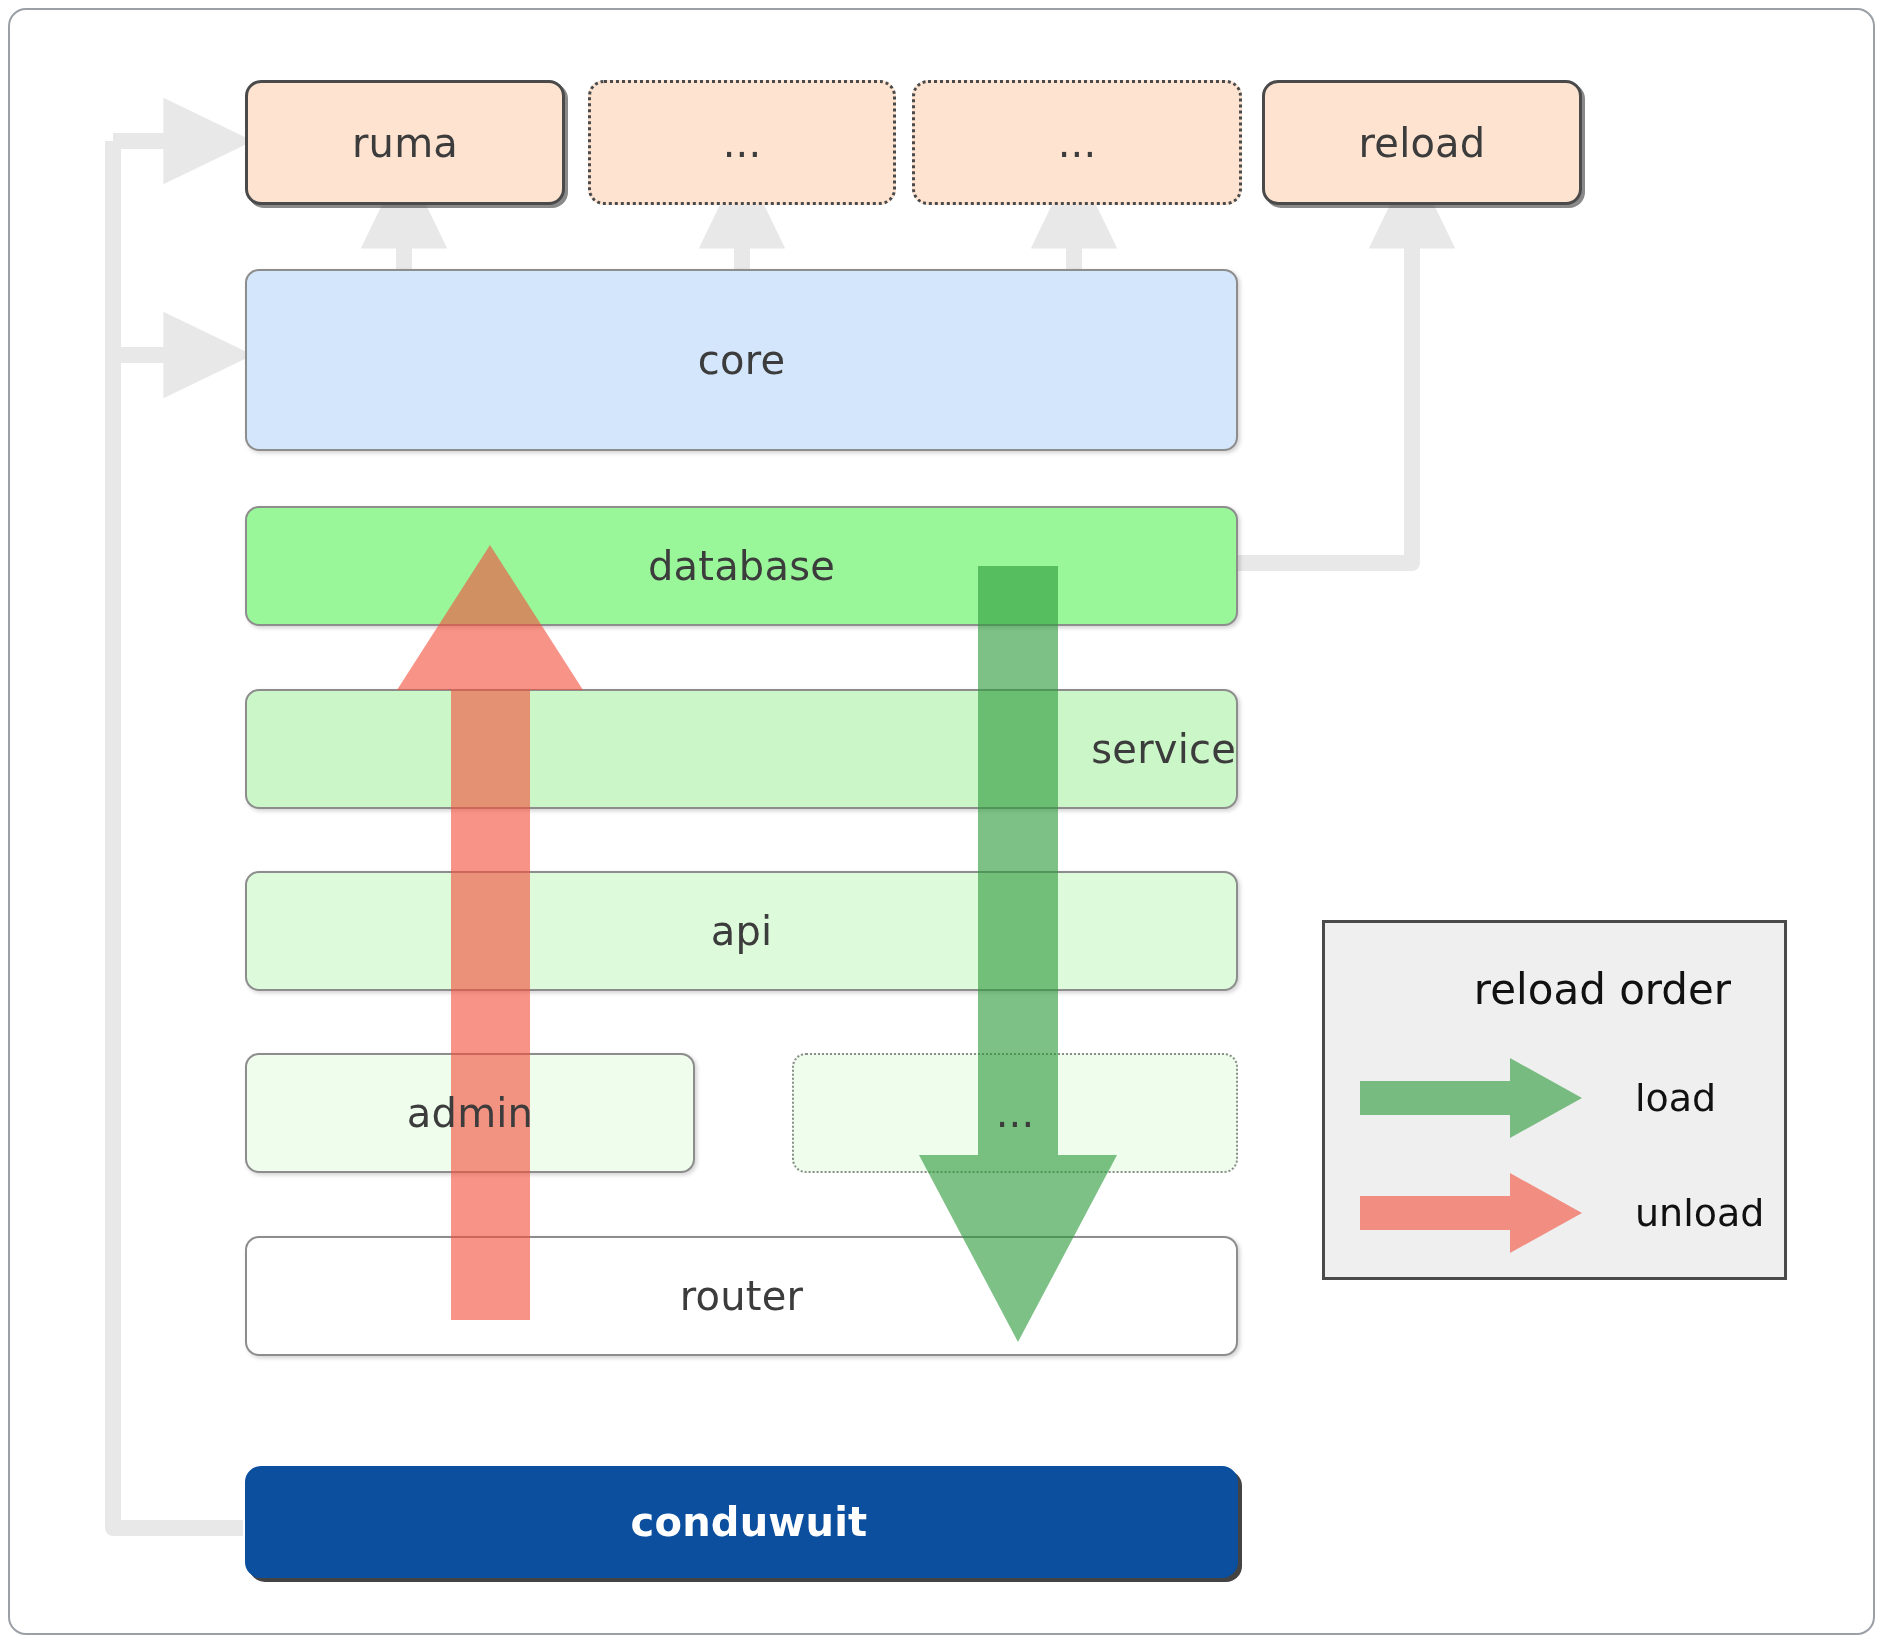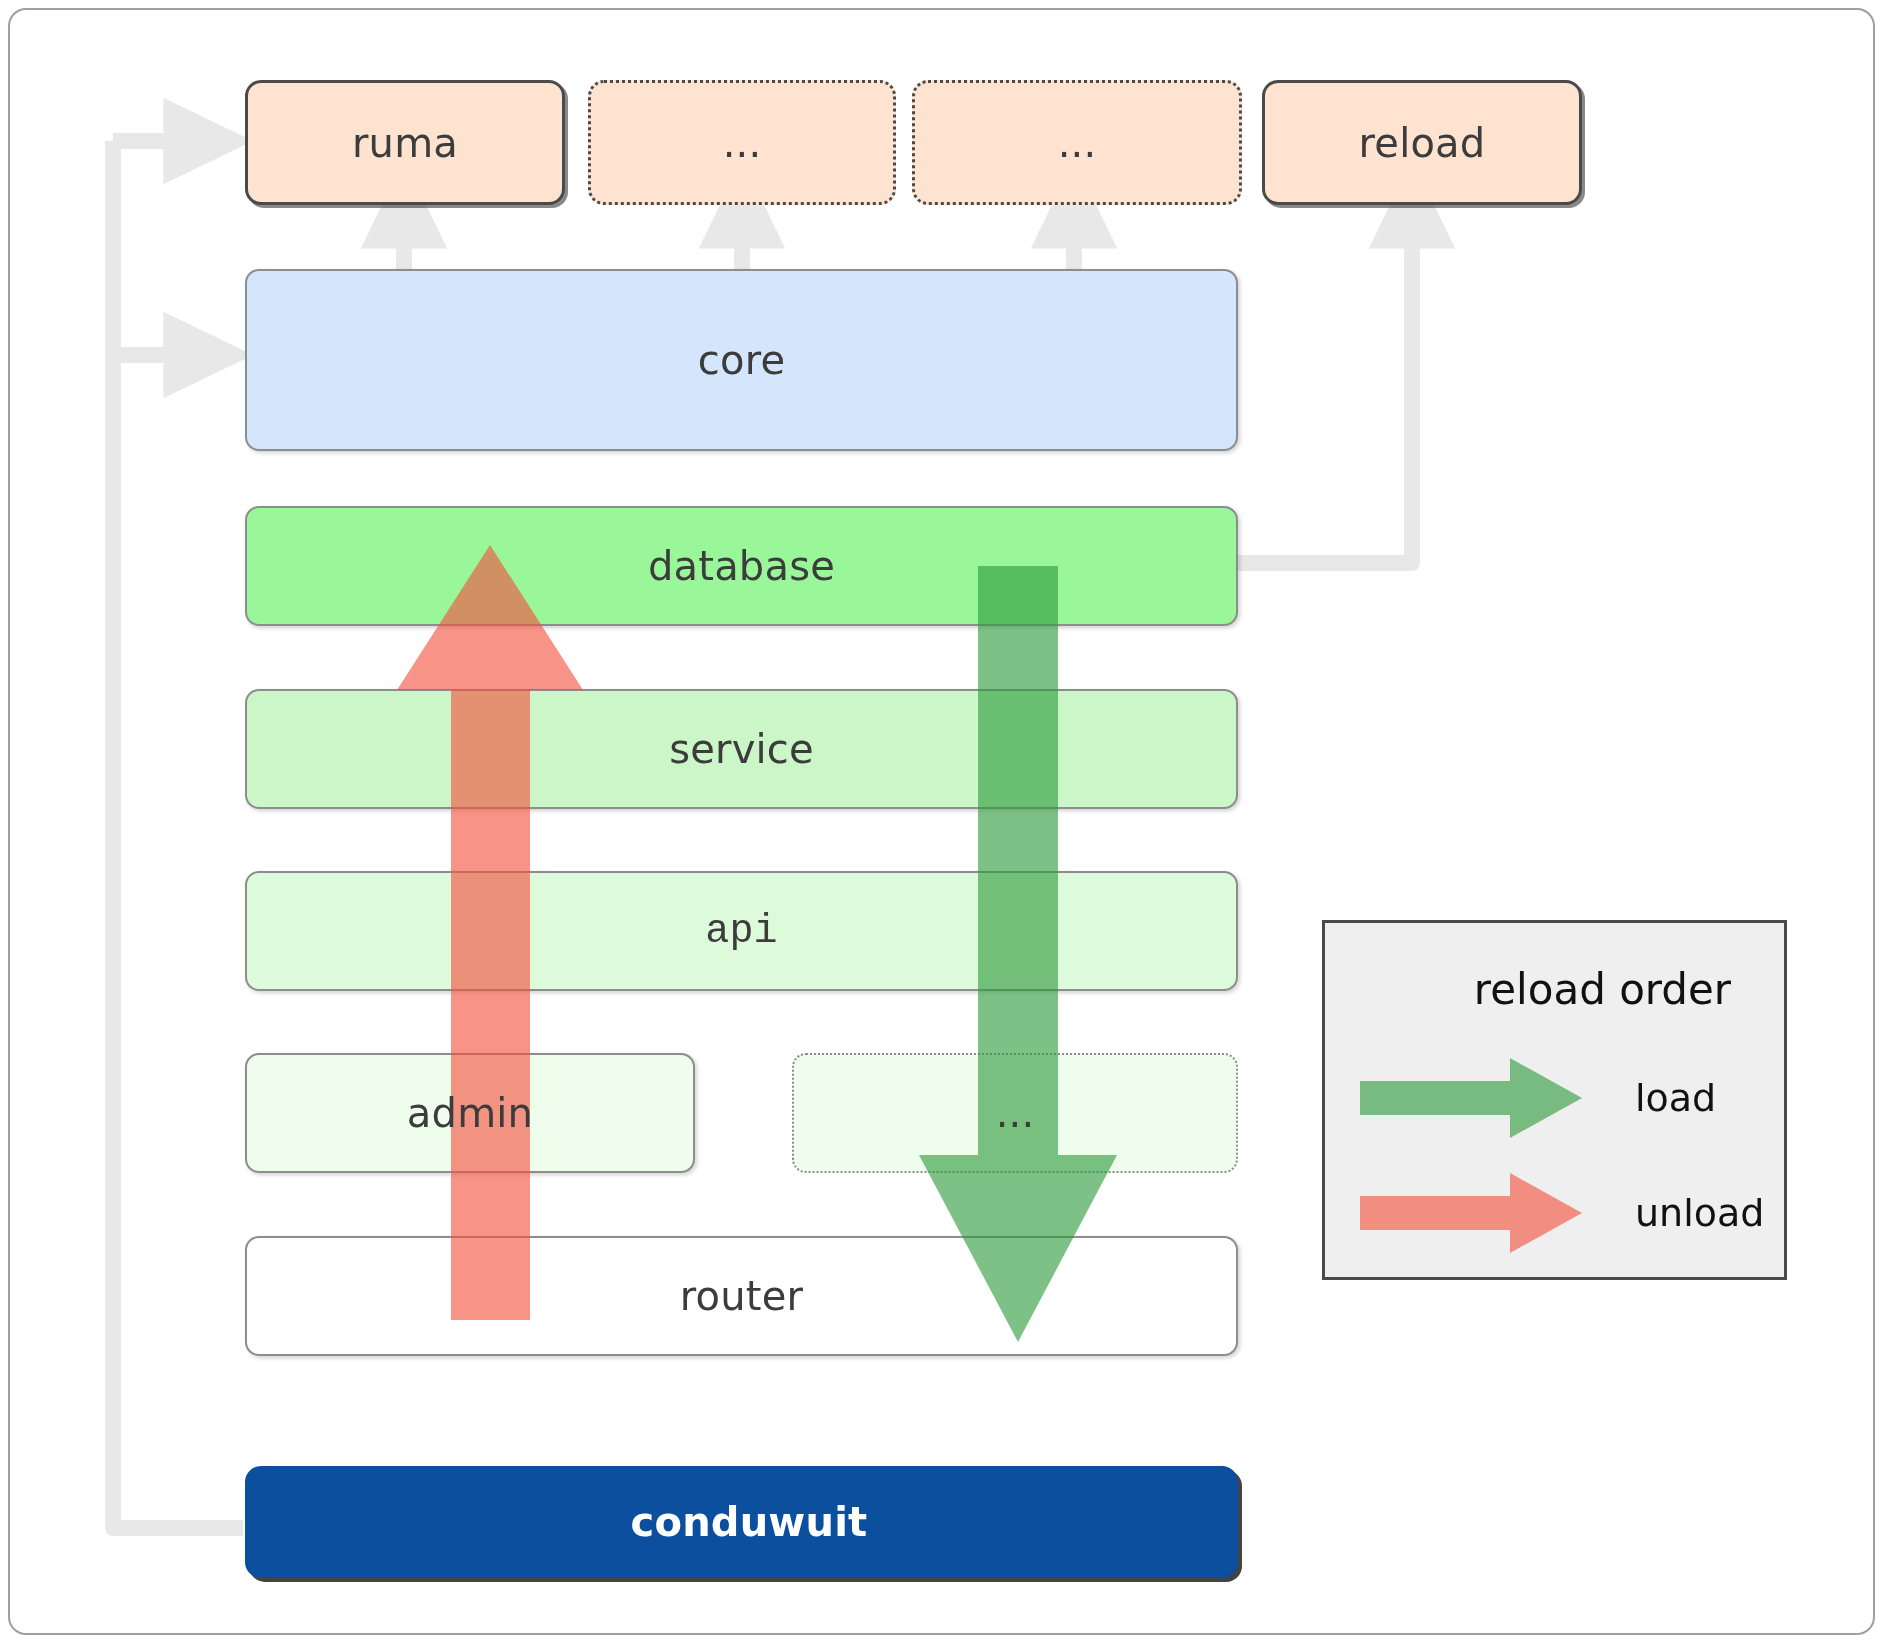--- a/index.html
+++ b/index.html
@@ -37,21 +37,21 @@
 
   
   .layer{
     border:2px solid #8d8d8d;
     box-shadow:2px 2px 4px rgba(0,0,0,.18);
   }
   .layer.dotted{border:2px dotted #8d8d8d;box-shadow:none;}
   .l-core{background:#d4e6fb;}
   .l-database{background:#99f79a;}
   .l-service{background:#cbf6c8;}
-  .l-api{background:#ddfadb;font-family:Liberation Mono, monospace;}
+  .l-api{background:#ddfadb;}
   .l-admin{background:#eefdec;}
   .l-dots{background:#eefdec;}
   .l-router{background:#ffffff;}
 
   .root{
     background:#0b4f9e;
     border:2px solid #0b4f9e;
     border-radius:16px;
     box-shadow:4px 4px 0 rgba(20,20,20,.8);
     color:#ffffff;font-weight:bold;font-size:40px;padding-left:15px;
@@ -126,21 +126,21 @@
   </div>
 
   <div class="node layer l-core" style="left:245px;top:269px;width:993px;height:182px;">
     <span class="lbl">core</span>
   </div>
 
   <div class="node layer l-database" style="left:245px;top:506px;width:993px;height:120px;">
     <span class="lbl">database</span>
   </div>
 
-  <div class="node layer l-service" style="left:245px;top:689px;width:993px;height:120px;">
+  <div class="node layer l-service" style="left:245px;top:689px;width:993px;height:120px;justify-content:flex-end;">
     <span class="lbl">service</span>
   </div>
 
   <div class="node layer l-api" style="left:245px;top:871px;width:993px;height:120px;">
     <span class="lbl">api</span>
   </div>
 
   <div class="node layer l-admin" style="left:245px;top:1053px;width:450px;height:120px;">
     <span class="lbl">admin</span>
   </div>

